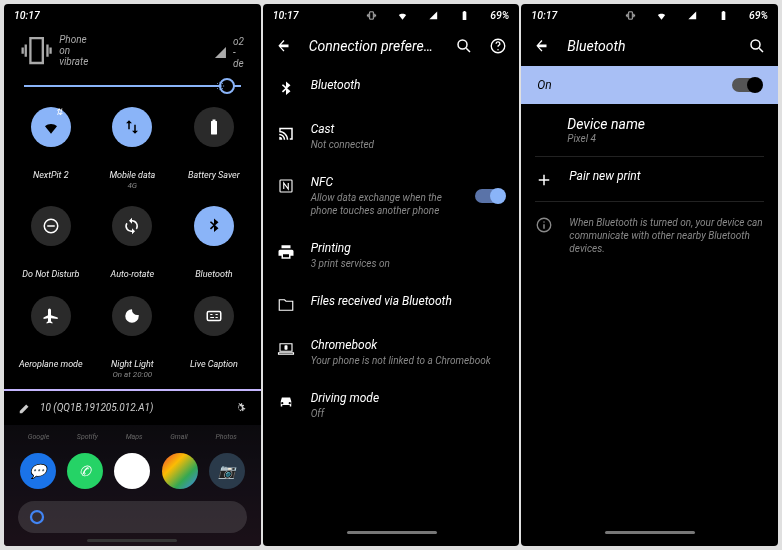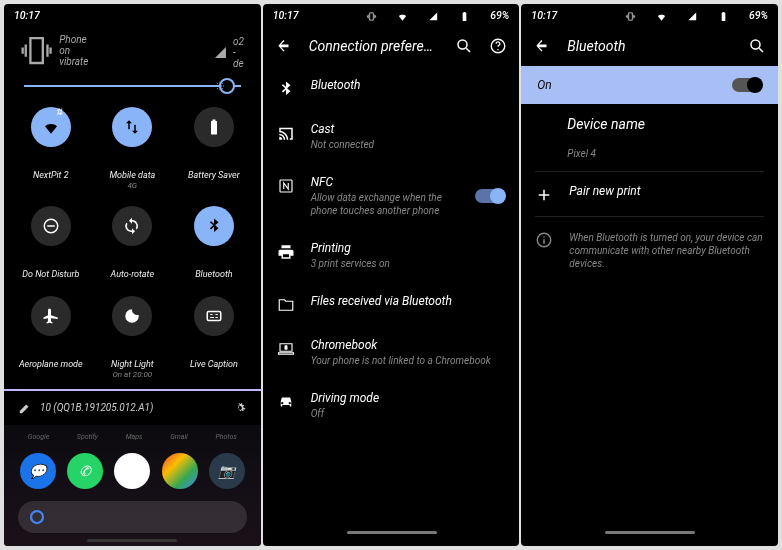--- a/index.html
+++ b/index.html
@@ -1,20 +1,20 @@
 <!DOCTYPE html>
 <html><head>
 <meta charset="utf-8">
 <style>
   * { margin: 0; padding: 0; box-sizing: border-box; font-family: Roboto, -apple-system, sans-serif; }
   body { background: #e0e0e0; width: 782px; height: 550px; overflow: hidden; }
   .wrap { display: flex; gap: 2px; padding: 4px; }
   .phone { width: 258px; height: 542px; background: #000; color: #fff; position: relative; overflow: hidden; border-radius: 4px; font-style: italic; }
   .sb { height: 22px; display: flex; justify-content: space-between; align-items: center; padding: 0 10px; font-size: 10.5px; font-weight: 500; }
-  .sb .r { display: flex; gap: 20px; align-items: flex-end; }
+  .sb .r { display: flex; gap: 20px; align-items: center; }
   .sb svg { width: 11px; height: 11px; }
 
   
   .p1-top { padding: 6px 14px; display: flex; justify-content: space-between; align-items: flex-end; font-size: 10px; color: #aaa; }
   .p1-top .l, .p1-top .r { display: flex; align-items: center; gap: 4px; }
   .slider { position: relative; margin: 10px 20px 16px; }
   .track { height: 2px; background: #8ab4f8; }
   .thumb { position: absolute; right: 6px; top: -7px; width: 16px; height: 16px; border-radius: 50%; border: 2px solid #8ab4f8; background: #000; }
   .sun { position: absolute; right: 8px; top: -4px; width: 10px; height: 10px; }
   .sun svg { width: 10px; height: 10px; }
@@ -52,21 +52,21 @@
   .toggle.on { background: #5a73a8; }
   .toggle .knob { position: absolute; width: 16px; height: 16px; border-radius: 50%; top: -1px; }
   .toggle.on .knob { right: -1px; background: #8ab4f8; }
   .hilite { background: #a8bff5; color: #000; display: flex; align-items: flex-end; justify-content: space-between; padding: 12px 16px; }
   .hilite .lbl { font-size: 12px; color: #000; }
   .hilite .tog { width: 30px; height: 14px; border-radius: 8px; background: #555; position: relative; }
   .hilite .tog .kn { position: absolute; width: 16px; height: 16px; border-radius: 50%; background: #000; right: -1px; top: -1px; }
   .divider { height: 1px; background: #222; margin: 0 14px; }
   .block { padding: 12px 16px 12px 46px; }
   .block .pri { font-size: 14px; }
-  .block .sec { font-size: 10px; color: #888; margin-top: 16px; }
+  .block .sec { font-size: 10px; color: #888; margin-top: 1px; }
 </style>
 </head>
 <body>
 
 <svg width="0" height="0" style="position:absolute">
 <defs>
   <g id="i-wifi">
         <path d="M12 21l8-10c-4.5-4-11.5-4-16 0l8 10z" fill="currentColor"></path>
       </g>
   <g id="i-swap">

